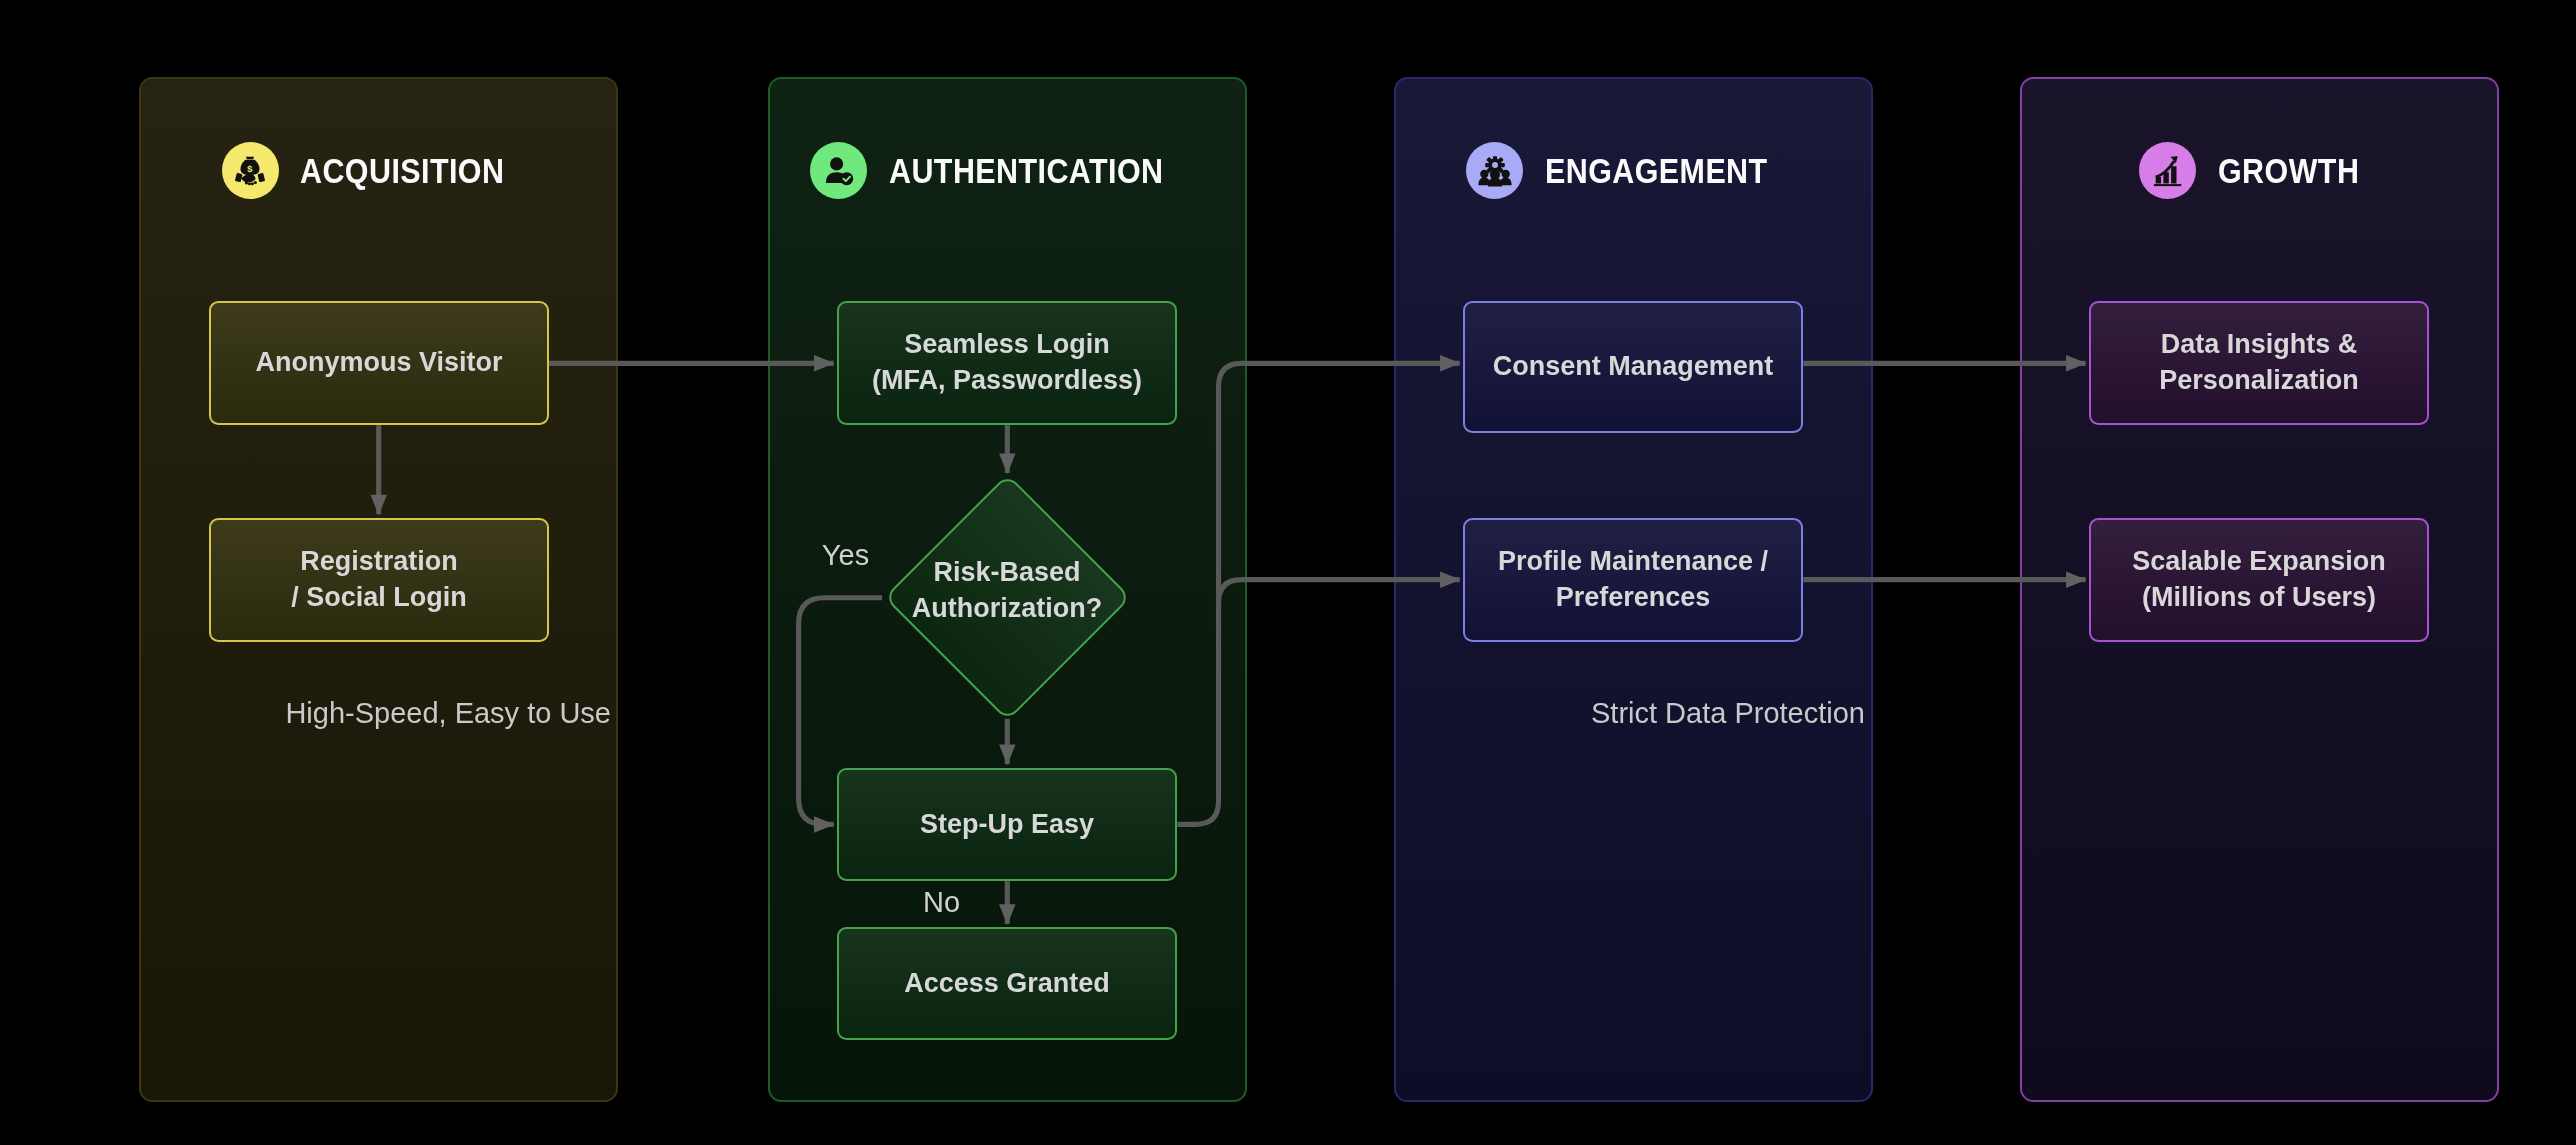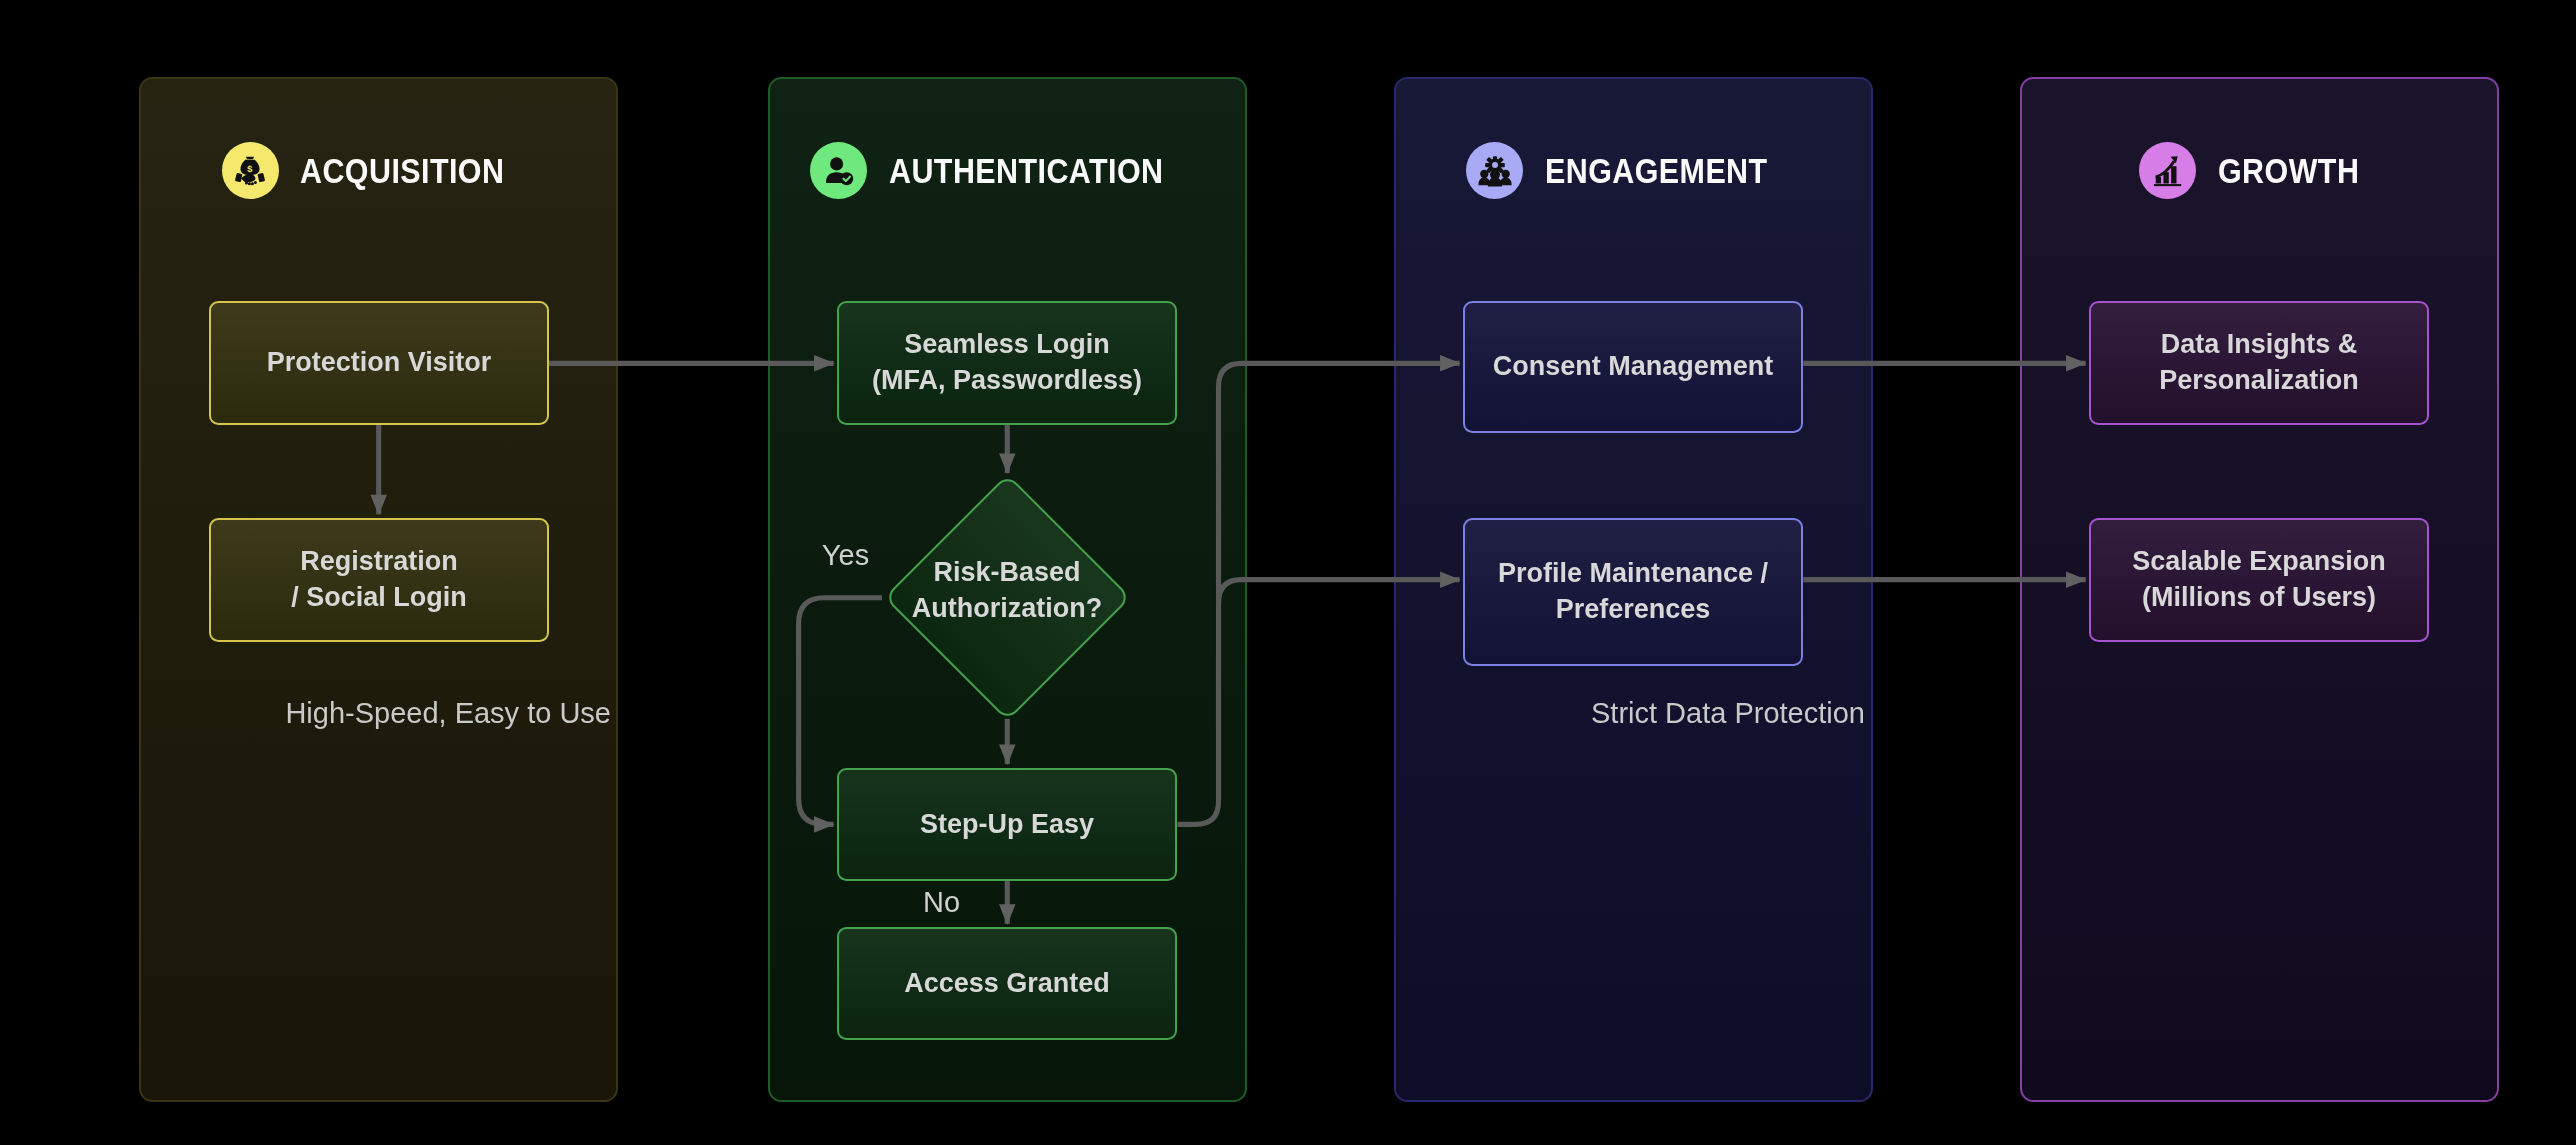--- a/index.html
+++ b/index.html
@@ -54,21 +54,21 @@
   .node.auth{background-color:var(--col2-box-bg);border-color:var(--col2-box-border);}
   .node.eng{background-color:var(--col3-box-bg);border-color:var(--col3-box-border);}
   .node.gro{background-color:var(--col4-box-bg);border-color:var(--col4-box-border);}
 
   #box-anonymous {left:209px; top:301px;  width:340px;height:124px;}
   #box-registration{left:209px;top:518px;width:340px;height:124px;}
   #box-seamless  {left:837px;top:301px;  width:340px;height:124px;}
   #box-stepup    {left:837px;top:768px; width:340px;height:113px;}
   #box-access    {left:837px;top:927px; width:340px;height:113px;}
   #box-consent   {left:1463px;top:301px;  width:340px;height:132px;}
-  #box-profile   {left:1463px;top:518px; width:340px;height:148px;}
+  #box-profile   {left:1463px;top:518px; width:340px;height:124px;}
   #box-insights  {left:2089px;top:301px;  width:340px;height:124px;}
   #box-scalable  {left:2089px;top:518px; width:340px;height:124px;}
 
   
   #diamond-shape{position:absolute;left:920px;top:510px;width:175px;height:175px;
                  transform:rotate(45deg);border:2.1px solid var(--col2-box-border);
                  border-radius:13.4px;background-color:#0d2c12;
                  background-image:linear-gradient(180deg,rgba(255,255,255,.05),rgba(0,0,0,.12));}
   #diamond-label{position:absolute;left:904px;top:536px;width:206px;height:108px;
                  display:flex;align-items:center;justify-content:center;text-align:center;
@@ -180,21 +180,21 @@
           <rect x="26" y="34" width="9" height="19"></rect>
           <rect x="39" y="24" width="9" height="29"></rect>
           <path d="M12 40 q16 -4 30 -26 l4 3 q-15 23 -32 27 z"></path>
           <path d="M38 8 l12 -1 l-3 12 z"></path>
         </g>
       </svg>
     </span>
     <span class="col-title">GROWTH</span>
   </div>
 
-  <div class="node acq" id="box-anonymous">Protection Visitor</div>
+  <div class="node acq" id="box-anonymous">Anonymous Visitor</div>
   <div class="node acq" id="box-registration">Registration
 / Social Login</div>
   <div class="caption" id="caption-acquisition">High-Speed, Easy to Use</div>
 
   <div class="node auth" id="box-seamless">Seamless Login
 (MFA, Passwordless)</div>
   <div id="diamond-shape"></div>
   <div id="diamond-label">Risk-Based
 Authorization?</div>
   <div class="node auth" id="box-stepup">Step-Up Easy</div>

